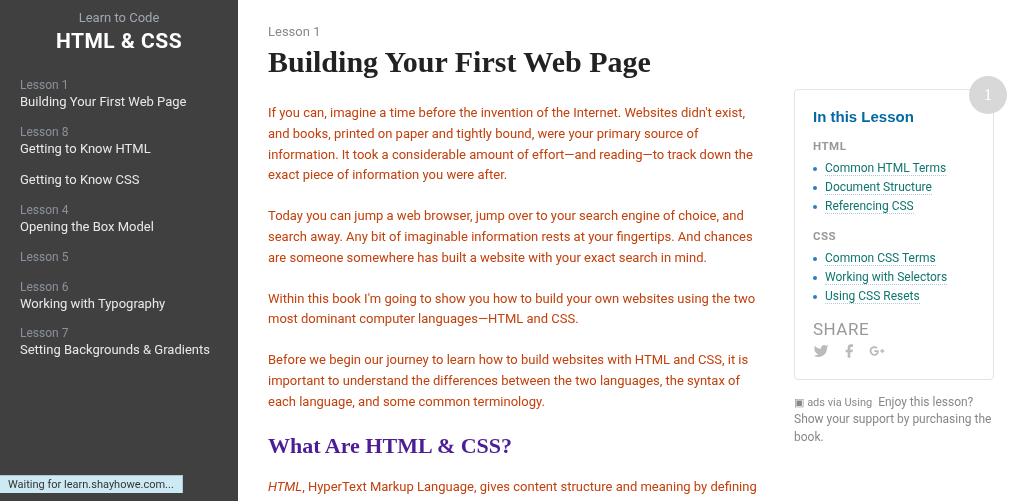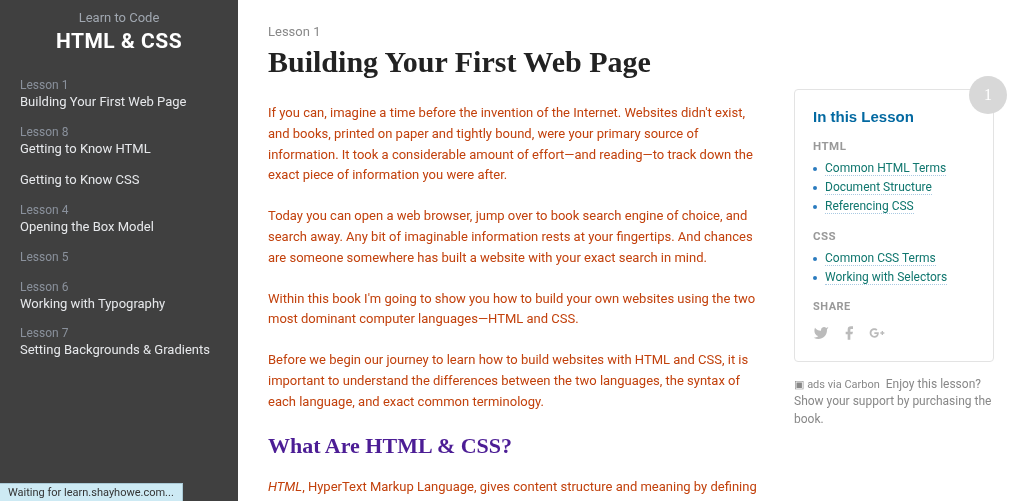--- a/index.html
+++ b/index.html
@@ -19,26 +19,26 @@
 .section-h2{font-family:Georgia,'Times New Roman',serif;font-size:22px;font-weight:700;color:#4c1d95;margin:8px 0 18px}
 .aside{width:200px;flex-shrink:0;margin-top:65px}
 .toc-card{border:1px solid #e3e3e3;border-radius:4px;padding:18px 18px 20px;position:relative}
 .badge{position:absolute;top:-14px;right:-14px;width:38px;height:38px;border-radius:50%;background:#d8d8d8;color:#fff;display:flex;align-items:center;justify-content:center;font-size:16px;font-family:Georgia,serif}
 .toc-title{font-family:Liberation Sans, sans-serif;font-weight:700;color:#0369a1;font-size:15px;margin-bottom:14px}
 .toc-group-label{color:#999;font-size:11.5px;font-weight:700;letter-spacing:0.5px;margin-bottom:8px}
 .toc-list{list-style:none;margin-bottom:16px}
 .toc-list li{font-size:12px;color:#0f766e;margin-bottom:5px;position:relative;padding-left:12px;cursor:pointer}
 .toc-list li::before{content:"";position:absolute;left:0;top:6px;width:4px;height:4px;border-radius:50%;background:#2a7bbf}
 .toc-link{border-bottom:1px dotted #a9c9e2}
-.share-label{color:#999;font-size:11px;font-weight:700;letter-spacing:0.5px;margin-bottom:12px}
+.share-label{color:#999;font-size:17px;font-weight:400;letter-spacing:0.5px;margin-bottom:4px}
 .share-icons{display:flex;gap:12px;color:#bbb}
 .share-icons svg{width:16px;height:16px;fill:#bbb;cursor:pointer}
 .promo{font-size:12px;color:#888;margin-top:14px;line-height:1.45}
 .ads-img{color:#888;font-size:11px}
-.status-bar{position:fixed;bottom:0;left:0;background:#cdeaf4;color:#333;font-size:11px;padding:2px 8px;border:1px solid #a9c9d6;border-left:none;border-bottom:none}
+.status-bar{position:fixed;bottom:8px;left:0;background:#cdeaf4;color:#333;font-size:11px;padding:2px 8px;border:1px solid #a9c9d6;border-left:none;border-bottom:none}
 em{font-style:italic}
 </style>
 </head>
 <body>
 
 <nav class="sidebar">
   <div class="sidebar-header">
     <div class="learn-label">Learn to Code</div>
     <div class="site-title">HTML &amp; CSS</div>
   </div>
@@ -70,23 +70,23 @@
         <div class="lesson-title">Setting Backgrounds &amp; Gradients</div>
       </div>
     </div>
 </nav>
 
 <main class="main">
   <article class="article">
     <div class="lesson-label">Lesson 1</div>
     <h1 class="page-title">Building Your First Web Page</h1>
     <p class="body-p">If you can, imagine a time before the invention of the Internet. Websites didn't exist, and books, printed on paper and tightly bound, were your primary source of information. It took a considerable amount of effort—and reading—to track down the exact piece of information you were after.</p>
-    <p class="body-p">Today you can open a web browser, jump over to book search engine of choice, and search away. Any bit of imaginable information rests at your fingertips. And chances are someone somewhere has built a website with your exact search in mind.</p>
+    <p class="body-p">Today you can jump a web browser, jump over to your search engine of choice, and search away. Any bit of imaginable information rests at your fingertips. And chances are someone somewhere has built a website with your exact search in mind.</p>
     <p class="body-p">Within this book I'm going to show you how to build your own websites using the two most dominant computer languages—HTML and CSS.</p>
-    <p class="body-p">Before we begin our journey to learn how to build websites with HTML and CSS, it is important to understand the differences between the two languages, the syntax of each language, and exact common terminology.</p>
+    <p class="body-p">Before we begin our journey to learn how to build websites with HTML and CSS, it is important to understand the differences between the two languages, the syntax of each language, and some common terminology.</p>
     <h2 class="section-h2">What Are HTML &amp; CSS?</h2>
     <p class="body-p">
       <em>HTML</em><span>, HyperText Markup Language, gives content structure and meaning by defining that content as, for example, headings, paragraphs, or images. </span>
     </p>
 
   </article>
 
   <aside class="aside">
     <div class="toc-card">
       <div class="badge">1</div>
@@ -94,34 +94,35 @@
       <div class="toc-group-label">HTML</div>
       <ul class="toc-list" id="toc-html">
           <li><span class="toc-link">Common HTML Terms</span></li>
           <li><span class="toc-link">Document Structure</span></li>
           <li><span class="toc-link">Referencing CSS</span></li>
         </ul>
       <div class="toc-group-label">CSS</div>
       <ul class="toc-list" id="toc-css">
           <li><span class="toc-link">Common CSS Terms</span></li>
           <li><span class="toc-link">Working with Selectors</span></li>
+          <li><span class="toc-link">Using CSS Resets</span></li>
         </ul>
       <div class="share-label">SHARE</div>
       <div class="share-icons">
         <svg viewBox="0 0 24 24">
             <path d="M23 3a10.9 10.9 0 01-3.14 1.53 4.48 4.48 0 00-7.86 3v1A10.66 10.66 0 013 4s-4 9 5 13a11.64 11.64 0 01-7 2c9 5 20 0 20-11.5a4.5 4.5 0 00-.08-.83A7.72 7.72 0 0023 3z"></path>
           </svg>
         <svg viewBox="0 0 24 24">
             <path d="M18 2h-3a5 5 0 00-5 5v3H7v4h3v8h4v-8h3l1-4h-4V7a1 1 0 011-1h3z"></path>
           </svg>
         <svg viewBox="0 0 24 24">
             <path d="M8 11v2.4h4c-.2 1-1.2 3-4 3-2.4 0-4.3-2-4.3-4.4S5.6 7.6 8 7.6c1.4 0 2.3.6 2.8 1.1l1.9-1.8C11.5 5.7 9.9 5 8 5 4.1 5 1 8.1 1 12s3.1 7 7 7c4 0 6.7-2.8 6.7-6.8 0-.5 0-.8-.1-1.2H8zm15 0h-2V9h-2v2h-2v2h2v2h2v-2h2v-2z"></path>
           </svg>
       </div>
     </div>
     <div class="promo">
-      <span class="ads-img">▣ <span>ads via Carbon</span></span>
+      <span class="ads-img">▣ <span>ads via Using</span></span>
       &nbsp;<span>Enjoy this lesson? Show your support by purchasing the book.</span>
     </div>
   </aside>
 </main>
 
 <div class="status-bar">Waiting for learn.shayhowe.com...</div>
 
 </body></html>

